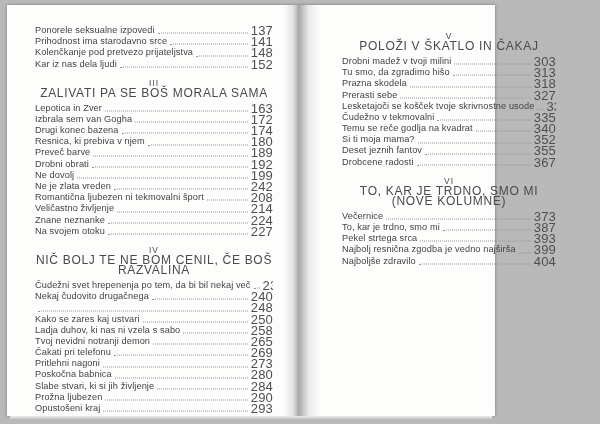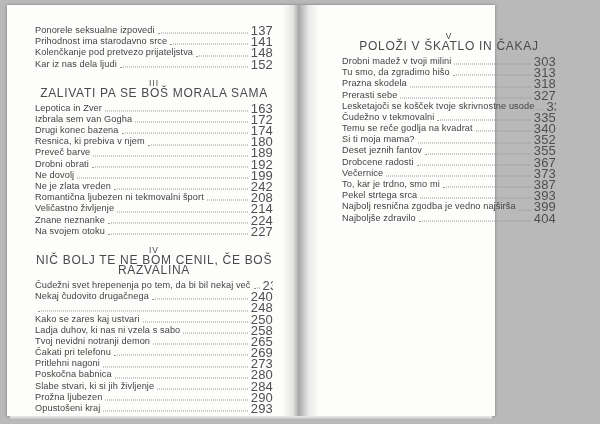--- a/index.html
+++ b/index.html
@@ -265,20 +265,24 @@
       <div class="toc-row">
         <span class="toc-title">Deset jeznih fantov</span>
         <span class="toc-leader"></span>
         <span class="toc-page">355</span>
       </div>
       <div class="toc-row">
         <span class="toc-title">Drobcene radosti</span>
         <span class="toc-leader"></span>
         <span class="toc-page">367</span>
       </div>
+      <div class="sec-header">
+        <div class="sec-numeral">VI</div>
+        <div class="sec-title">TO, KAR JE TRDNO, SMO MI (NOVE KOLUMNE)</div>
+      </div>
       <div class="toc-row">
         <span class="toc-title">Večernice</span>
         <span class="toc-leader"></span>
         <span class="toc-page">373</span>
       </div>
       <div class="toc-row">
         <span class="toc-title">To, kar je trdno, smo mi</span>
         <span class="toc-leader"></span>
         <span class="toc-page">387</span>
       </div>

